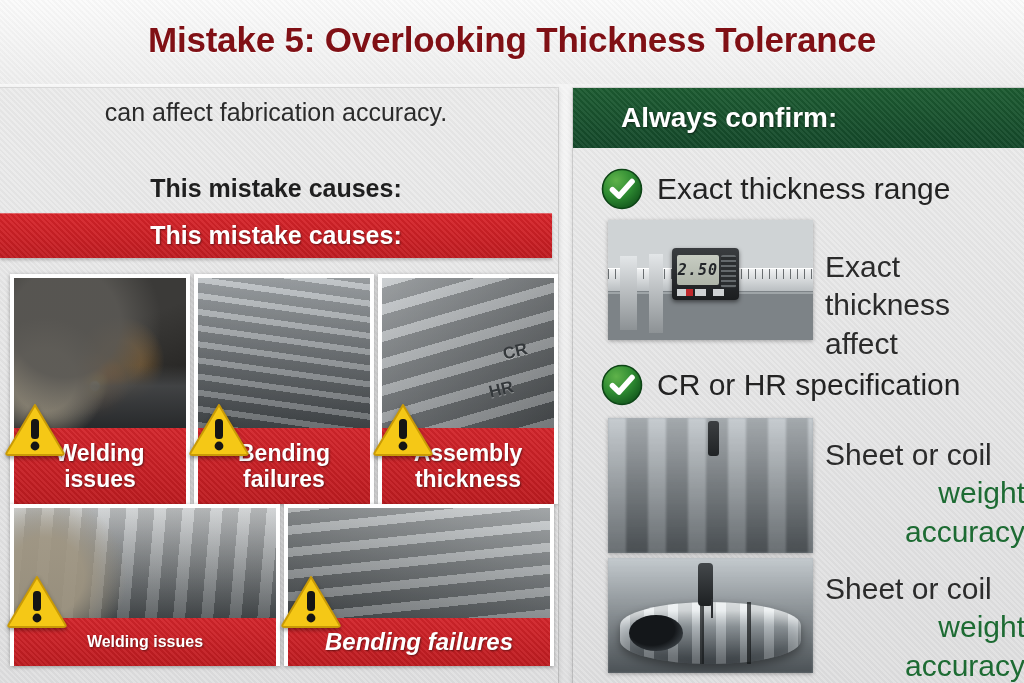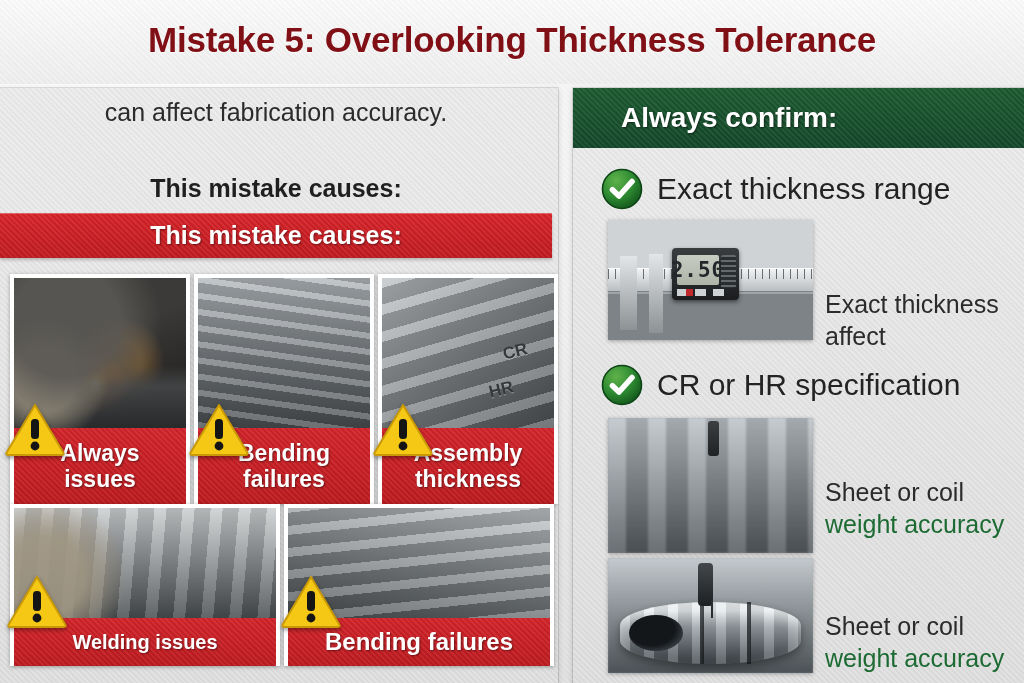--- a/index.html
+++ b/index.html
@@ -97,36 +97,36 @@
       repeating-linear-gradient(45deg, rgba(255,255,255,.05) 0 2px, rgba(0,0,0,.06) 2px 4px),
       linear-gradient(#1d5c32,#14482a);
     display:flex;align-items:center;}
   .green-bar span{margin-left:48px;font-size:28px;font-weight:bold;color:#fff;
     text-shadow:1px 1px 2px rgba(0,0,0,.5);}
   .check-row{position:absolute;display:flex;align-items:center;gap:14px;}
   .check-row .lbl{font-size:30px;color:#232323;}
   .badge{width:42px;height:42px;flex:0 0 42px;}
   .rp-img{position:absolute;overflow:hidden;box-shadow:0 1px 4px rgba(0,0,0,.3);
     background:#9aa0a4;}
-  .rp-text{position:absolute;font-size:25px;color:#2b2b2b;line-height:1.28;margin-top:40px;}
-  .rp-text .green{color:#1d6b33;}
+  .rp-text{position:absolute;font-size:30px;color:#2b2b2b;line-height:1.28;}
+  .rp-text .green{color:#1d6b33;text-align:right;}
   
   .cal{position:absolute;inset:0;background:linear-gradient(#cfd3d5 0 46%,#9fa5a8 46% 62%,#7d8387 62% 100%);}
   .cal-bar{position:absolute;left:-2%;top:40%;width:104%;height:18%;
     background:linear-gradient(#f0f2f3,#b9bec1);border-top:1px solid #fff;border-bottom:1px solid #7e8488;}
   .cal-ticks{position:absolute;left:0;top:41%;width:100%;height:8%;
     background:repeating-linear-gradient(90deg, #4a4f52 0 1px, rgba(0,0,0,0) 1px 7px);opacity:.8;}
   .cal-jaw{position:absolute;background:linear-gradient(#e3e6e8,#8d9295);}
   .cal-body{position:absolute;left:31%;top:23%;width:33%;height:44%;
     background:linear-gradient(#3a3d40,#1b1d1f);border-radius:4px;
     box-shadow:0 2px 4px rgba(0,0,0,.5);}
   .cal-lcd{position:absolute;left:8%;top:14%;width:62%;height:56%;
     background:linear-gradient(#c7ccc2,#aeb4a8);border-radius:2px;
     display:flex;align-items:center;justify-content:center;}
-  .cal-lcd b{font-family:"DejaVu Sans Mono",monospace;font-size:21px;color:#23262a;letter-spacing:1px;}
+  .cal-lcd b{font-family:"DejaVu Sans Mono",monospace;font-size:15px;color:#23262a;letter-spacing:1px;font-style:italic;}
   .cal-grill{position:absolute;right:5%;top:14%;width:22%;height:62%;
     background:repeating-linear-gradient(#64696c 0 2px, #2b2e30 2px 5px);border-radius:2px;}
   .cal-btns{position:absolute;left:8%;bottom:8%;width:80%;height:13%;
     background:repeating-linear-gradient(90deg,#cfd2d4 0 11px, rgba(0,0,0,0) 11px 18px);}
   .cal-red{position:absolute;left:22%;bottom:8%;width:9%;height:13%;background:#c0282c;}
   
   .crane{position:absolute;inset:0;
     background:linear-gradient(#aab2b8,#7e878d);}
   .crane:after{content:"";position:absolute;inset:0;background:
     repeating-linear-gradient(90deg, rgba(255,255,255,.12) 0 18px, rgba(0,0,0,.14) 18px 40px),
@@ -187,21 +187,21 @@
       </div>
       <div class="warn" style="left:-6px;bottom:46px;">
         <svg width="62" height="56" viewBox="0 0 62 56" aria-hidden="true">
           <path d="M31 3 L59 50 Q61 53 57 53 L5 53 Q1 53 3 50 Z" fill="#f5c816" stroke="#c99a06" stroke-width="2" stroke-linejoin="round"></path>
           <rect x="27" y="17" width="8" height="20" rx="3.5" fill="#151515"></rect>
           <circle cx="31" cy="44" r="4.4" fill="#151515"></circle>
         </svg>
       </div>
       <div class="cap" style="height:76px;font-size:23px;line-height:1.14;">
         <div>
-          <div>Always</div>
+          <div>Welding</div>
           <div>issues</div>
         </div>
       </div>
     </div>
 
     <div class="card" style="left:200px;top:186px;width:172px;">
       <div class="photo" style="--ph:150px;">
         <div class="ph bend1"></div>
       </div>
       <div class="warn" style="left:-6px;bottom:46px;">
@@ -244,24 +244,24 @@
       <div class="photo" style="--ph:110px;">
         <div class="ph weld2"></div>
       </div>
       <div class="warn" style="left:-4px;bottom:36px;">
         <svg width="62" height="56" viewBox="0 0 62 56" aria-hidden="true">
           <path d="M31 3 L59 50 Q61 53 57 53 L5 53 Q1 53 3 50 Z" fill="#f5c816" stroke="#c99a06" stroke-width="2" stroke-linejoin="round"></path>
           <rect x="27" y="17" width="8" height="20" rx="3.5" fill="#151515"></rect>
           <circle cx="31" cy="44" r="4.4" fill="#151515"></circle>
         </svg>
       </div>
-      <div class="cap" style="height:48px;font-size:20px;">Welding issues</div>
-    </div>
-
-    <div class="card" style="left:290px;top:416px;width:262px;">
+      <div class="cap" style="height:48px;font-size:16px;">Welding issues</div>
+    </div>
+
+    <div class="card" style="left:290px;top:416px;width:262px;font-style:italic;">
       <div class="photo" style="--ph:110px;">
         <div class="ph bend2"></div>
       </div>
       <div class="warn" style="left:-4px;bottom:36px;">
         <svg width="62" height="56" viewBox="0 0 62 56" aria-hidden="true">
           <path d="M31 3 L59 50 Q61 53 57 53 L5 53 Q1 53 3 50 Z" fill="#f5c816" stroke="#c99a06" stroke-width="2" stroke-linejoin="round"></path>
           <rect x="27" y="17" width="8" height="20" rx="3.5" fill="#151515"></rect>
           <circle cx="31" cy="44" r="4.4" fill="#151515"></circle>
         </svg>
       </div>

